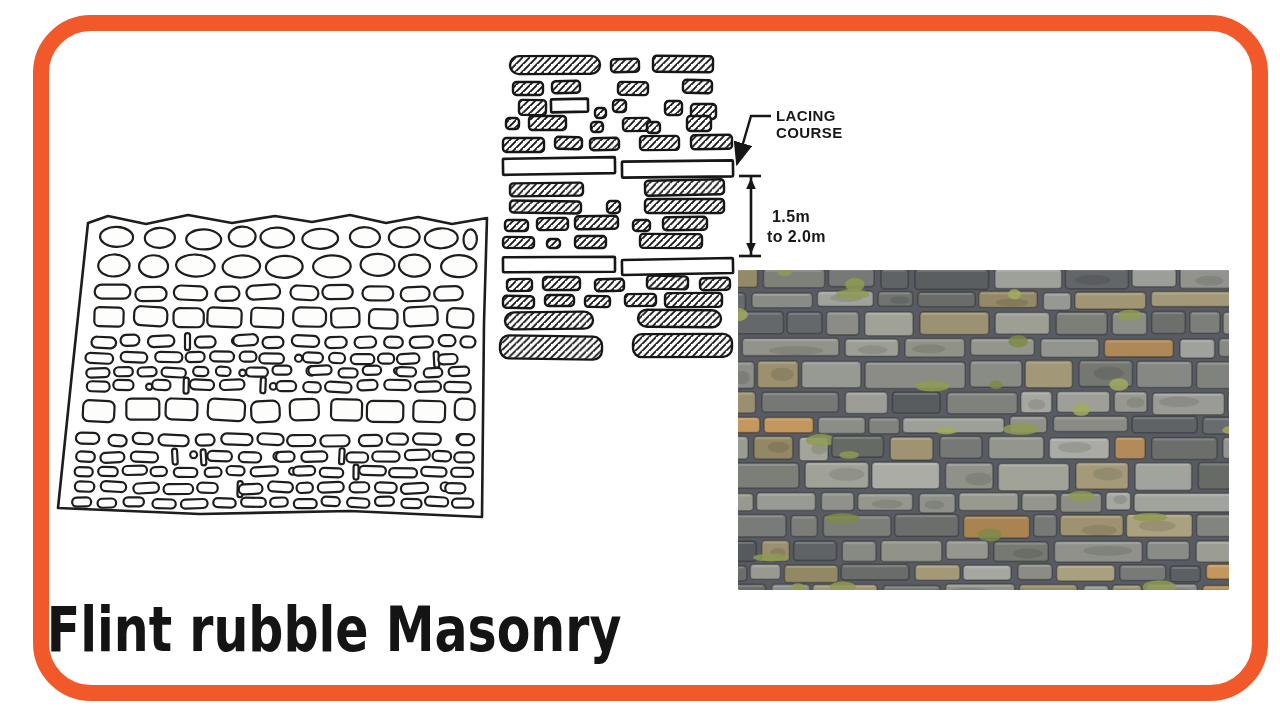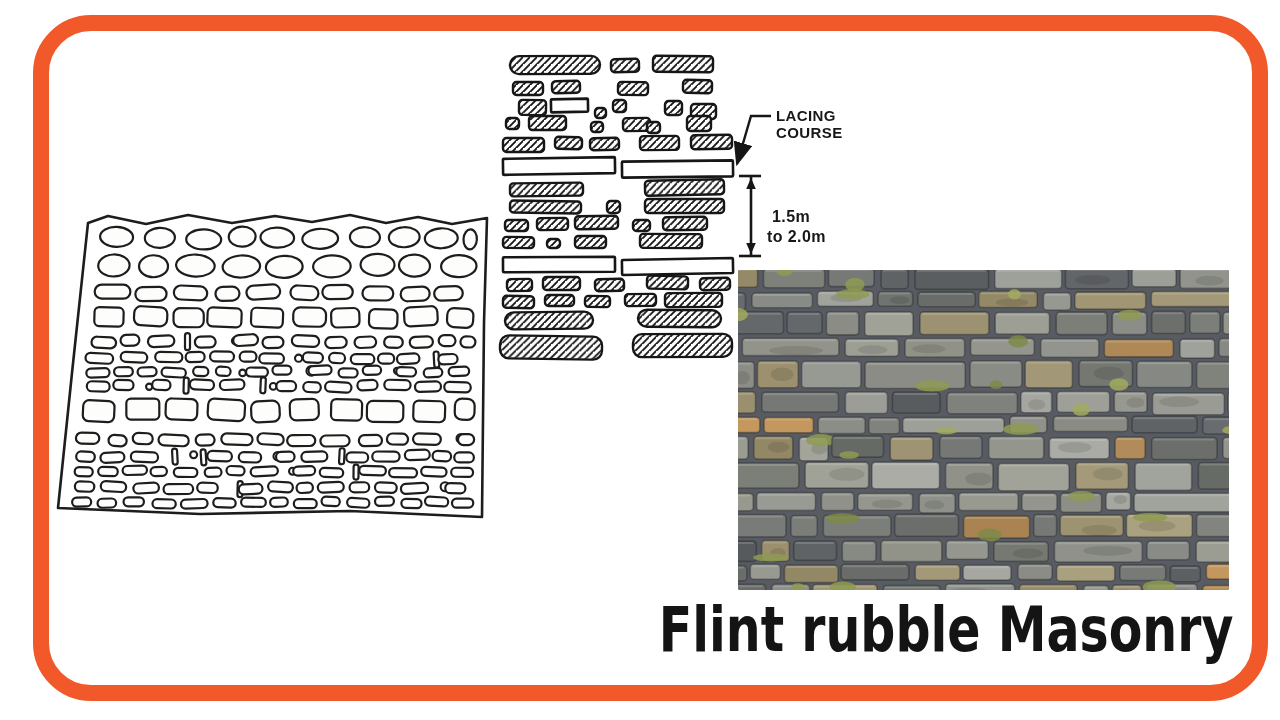--- a/index.html
+++ b/index.html
@@ -14,21 +14,21 @@
   }
   .fig{position:absolute;}
   #sketch-svg{left:50px;top:203px;}
   #diagram-svg{left:495px;top:50px;}
   #photo-svg{left:738px;top:270px;filter:blur(.5px) saturate(.88) contrast(.97);border-radius:2px;}
   .diag-label{
     font-family:"Liberation Sans",sans-serif;font-weight:bold;
     fill:#171717;letter-spacing:.4px;
   }
   .title-wrap{
-    position:absolute;left:0;right:0;top:593px;text-align:right;
+    position:absolute;left:0;right:0;top:593px;text-align:left;
   }
   .title-text{
     display:inline-block;transform:scale(.86,1.1);transform-origin:center top;
     font-family:"DejaVu Sans","Liberation Sans",sans-serif;
     font-weight:800;font-size:57px;color:#141414;letter-spacing:0px;
     white-space:nowrap;
   }
 </style>
 </head>
 <body>

